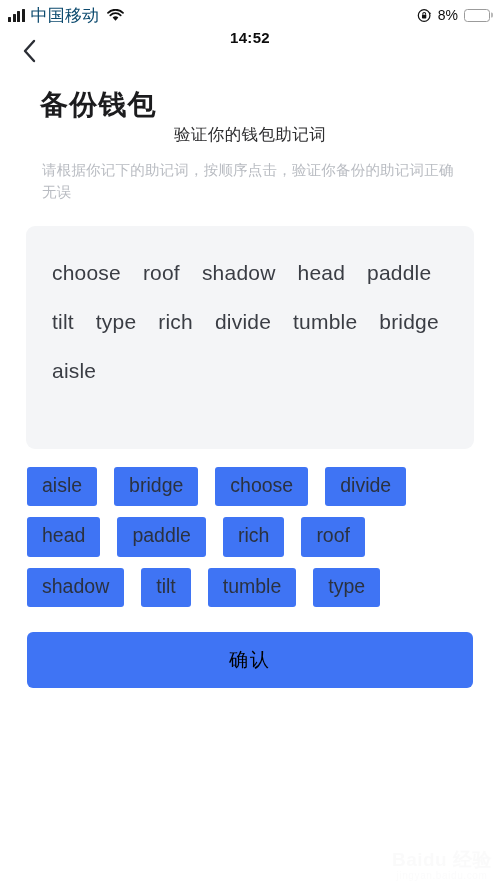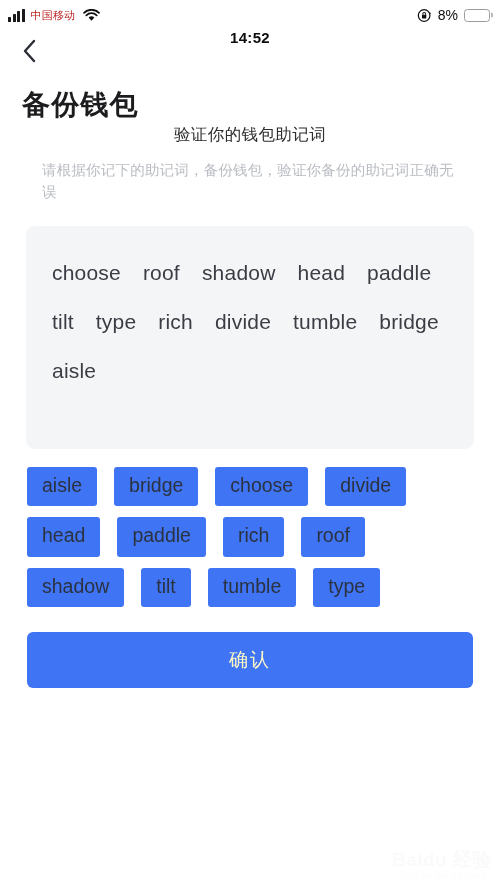--- a/index.html
+++ b/index.html
@@ -43,22 +43,22 @@
     width: 3px;
     background: #1a1a1a;
     border-radius: 0.5px;
   }
   .signal-bars i:nth-child(1) { height: 5px; }
   .signal-bars i:nth-child(2) { height: 8px; }
   .signal-bars i:nth-child(3) { height: 11px; }
   .signal-bars i:nth-child(4) { height: 13px; }
 
   .carrier {
-    font-size: 11px;
-    color: #b91c1c;
+    font-size: 17px;
+    color: #0c4a6e;
     font-weight: 500;
     letter-spacing: .2px;
   }
   .wifi-icon { width: 17px; height: 13px; display: block; margin-left: 2px; }
 
   .status-time {
     position: absolute;
     left: 0; right: 0;
     text-align: center;
     font-size: 15px;
@@ -121,21 +121,21 @@
     align-items: center;
     justify-content: flex-start;
     cursor: pointer;
     background: none;
     border: none;
   }
   .back-chevron { width: 15px; height: 24px; display: block; }
 
   
   .page-title {
-    padding: 14px 0 0 22px;
+    padding: 14px 0 0 40px;
     font-size: 28px;
     font-weight: bold;
     color: #1c1c1e;
     letter-spacing: 1.2px;
   }
 
   
   .section-title {
     text-align: center;
     font-size: 16.5px;
@@ -195,21 +195,21 @@
     white-space: nowrap;
   }
 
   
   .confirm-btn {
     display: block;
     margin: 25px 27px 0 27px;
     width: calc(100% - 54px);
     height: 56px;
     background: #3f74f4;
-    color: #fef9c3;
+    color: #000000;
     font-size: 19px;
     letter-spacing: 2px;
     border: none;
     border-radius: 6px;
     cursor: pointer;
     font-family: inherit;
   }
 
   
   .watermark {
@@ -281,21 +281,21 @@
         <svg class="back-chevron" viewBox="0 0 15 24">
           <path d="M12 2 L3 12 L12 22" fill="none" stroke="#2b2e35" stroke-width="2.4" stroke-linecap="round" stroke-linejoin="round"></path>
         </svg>
       </span>
     </button>
   </div>
 
   <div class="page-title">备份钱包</div>
 
   <div class="section-title">验证你的钱包助记词</div>
-  <div class="section-desc">请根据你记下的助记词，备份钱包，验证你备份的助记词正确无误</div>
+  <div class="section-desc">请根据你记下的助记词，按顺序点击，验证你备份的助记词正确无误</div>
 
   <div class="mnemonic-panel">
     <div class="mnemonic-words">
         <span class="mnemonic-word">choose</span>
         <span class="mnemonic-word">roof</span>
         <span class="mnemonic-word">shadow</span>
         <span class="mnemonic-word">head</span>
         <span class="mnemonic-word">paddle</span>
         <span class="mnemonic-word">tilt</span>
         <span class="mnemonic-word">type</span>

